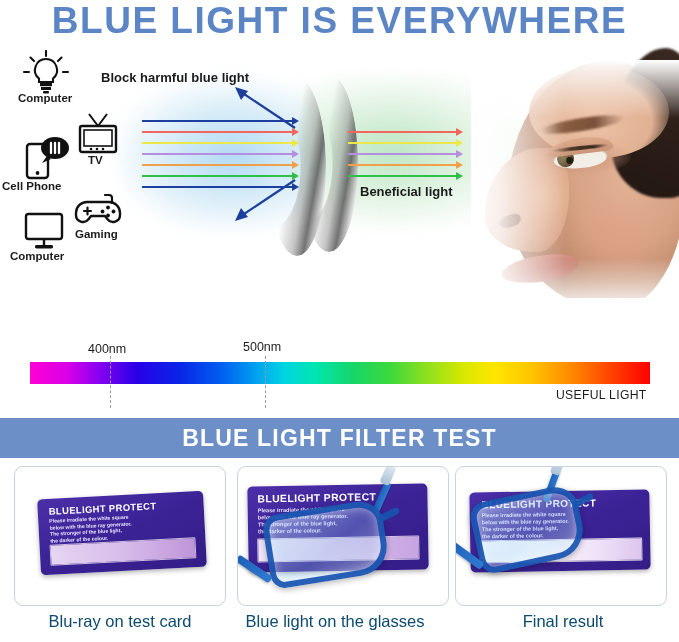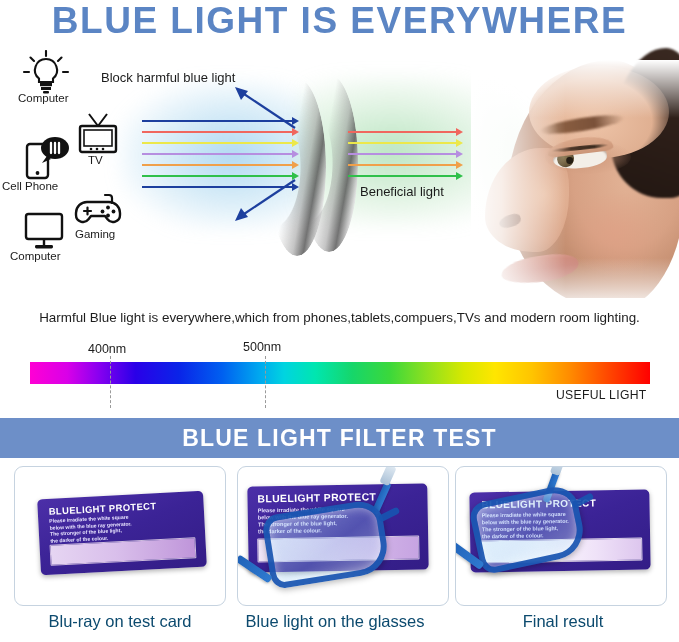--- a/index.html
+++ b/index.html
@@ -146,21 +146,21 @@
   #lens2{ left: 300px; top: 32px; }
 
   .ray { position:absolute; height:2px; }
   .ray::after{
     content:''; position:absolute; right:-7px; top:-3px;
     width:0; height:0; border-left:7px solid currentColor;
     border-top:4px solid transparent; border-bottom:4px solid transparent;
   }
 
   .hero-label{
-    position:absolute; font-size:12.5px; color:#1b1b1b; font-weight:400; white-space:nowrap;
+    position:absolute; font-size:12.5px; color:#1b1b1b; font-weight:700; white-space:nowrap;
   }
 
   
   #harmful-sentence{
     position:absolute; left:0; top:310px; width:679px; text-align:center;
     font-size:13.4px; color:#1d1d1d; white-space:nowrap;
   }
 
   
   #spectrum-area{ position:absolute; left:0; top:344px; width:679px; height:62px; }
@@ -365,21 +365,20 @@
     <div class="ray" style="left:348px;top:89px;width:108px;background:#f0675e;color:#f0675e"></div>
     <div class="ray" style="left:348px;top:100px;width:108px;background:#ece84a;color:#ece84a"></div>
     <div class="ray" style="left:348px;top:111px;width:108px;background:#b68ee0;color:#b68ee0"></div>
     <div class="ray" style="left:348px;top:122px;width:108px;background:#f0a04a;color:#f0a04a"></div>
     <div class="ray" style="left:348px;top:133px;width:108px;background:#2fc04a;color:#2fc04a"></div>
 
     <div class="hero-label" style="left:101px;top:28px;font-size:13px">Block harmful blue light</div>
     <div class="hero-label" style="left:360px;top:142px;font-size:13px">Beneficial light</div>
   </div>
 
-  <div id="harmful-sentence">Harmful Blue light is everywhere,which from phones,tablets,compuers,TVs and modern room lighting.</div>
 
   <div id="spectrum-area">
     <div id="spectrum-bar"></div>
 
     <div class="nm-tick" style="left:110px"></div>
     <div class="nm-tick" style="left:265px"></div>
 
     <div class="nm-label" style="left:88px;top:-2px">400nm</div>
     <div class="nm-label" style="left:243px;top:-4px">500nm</div>
 

